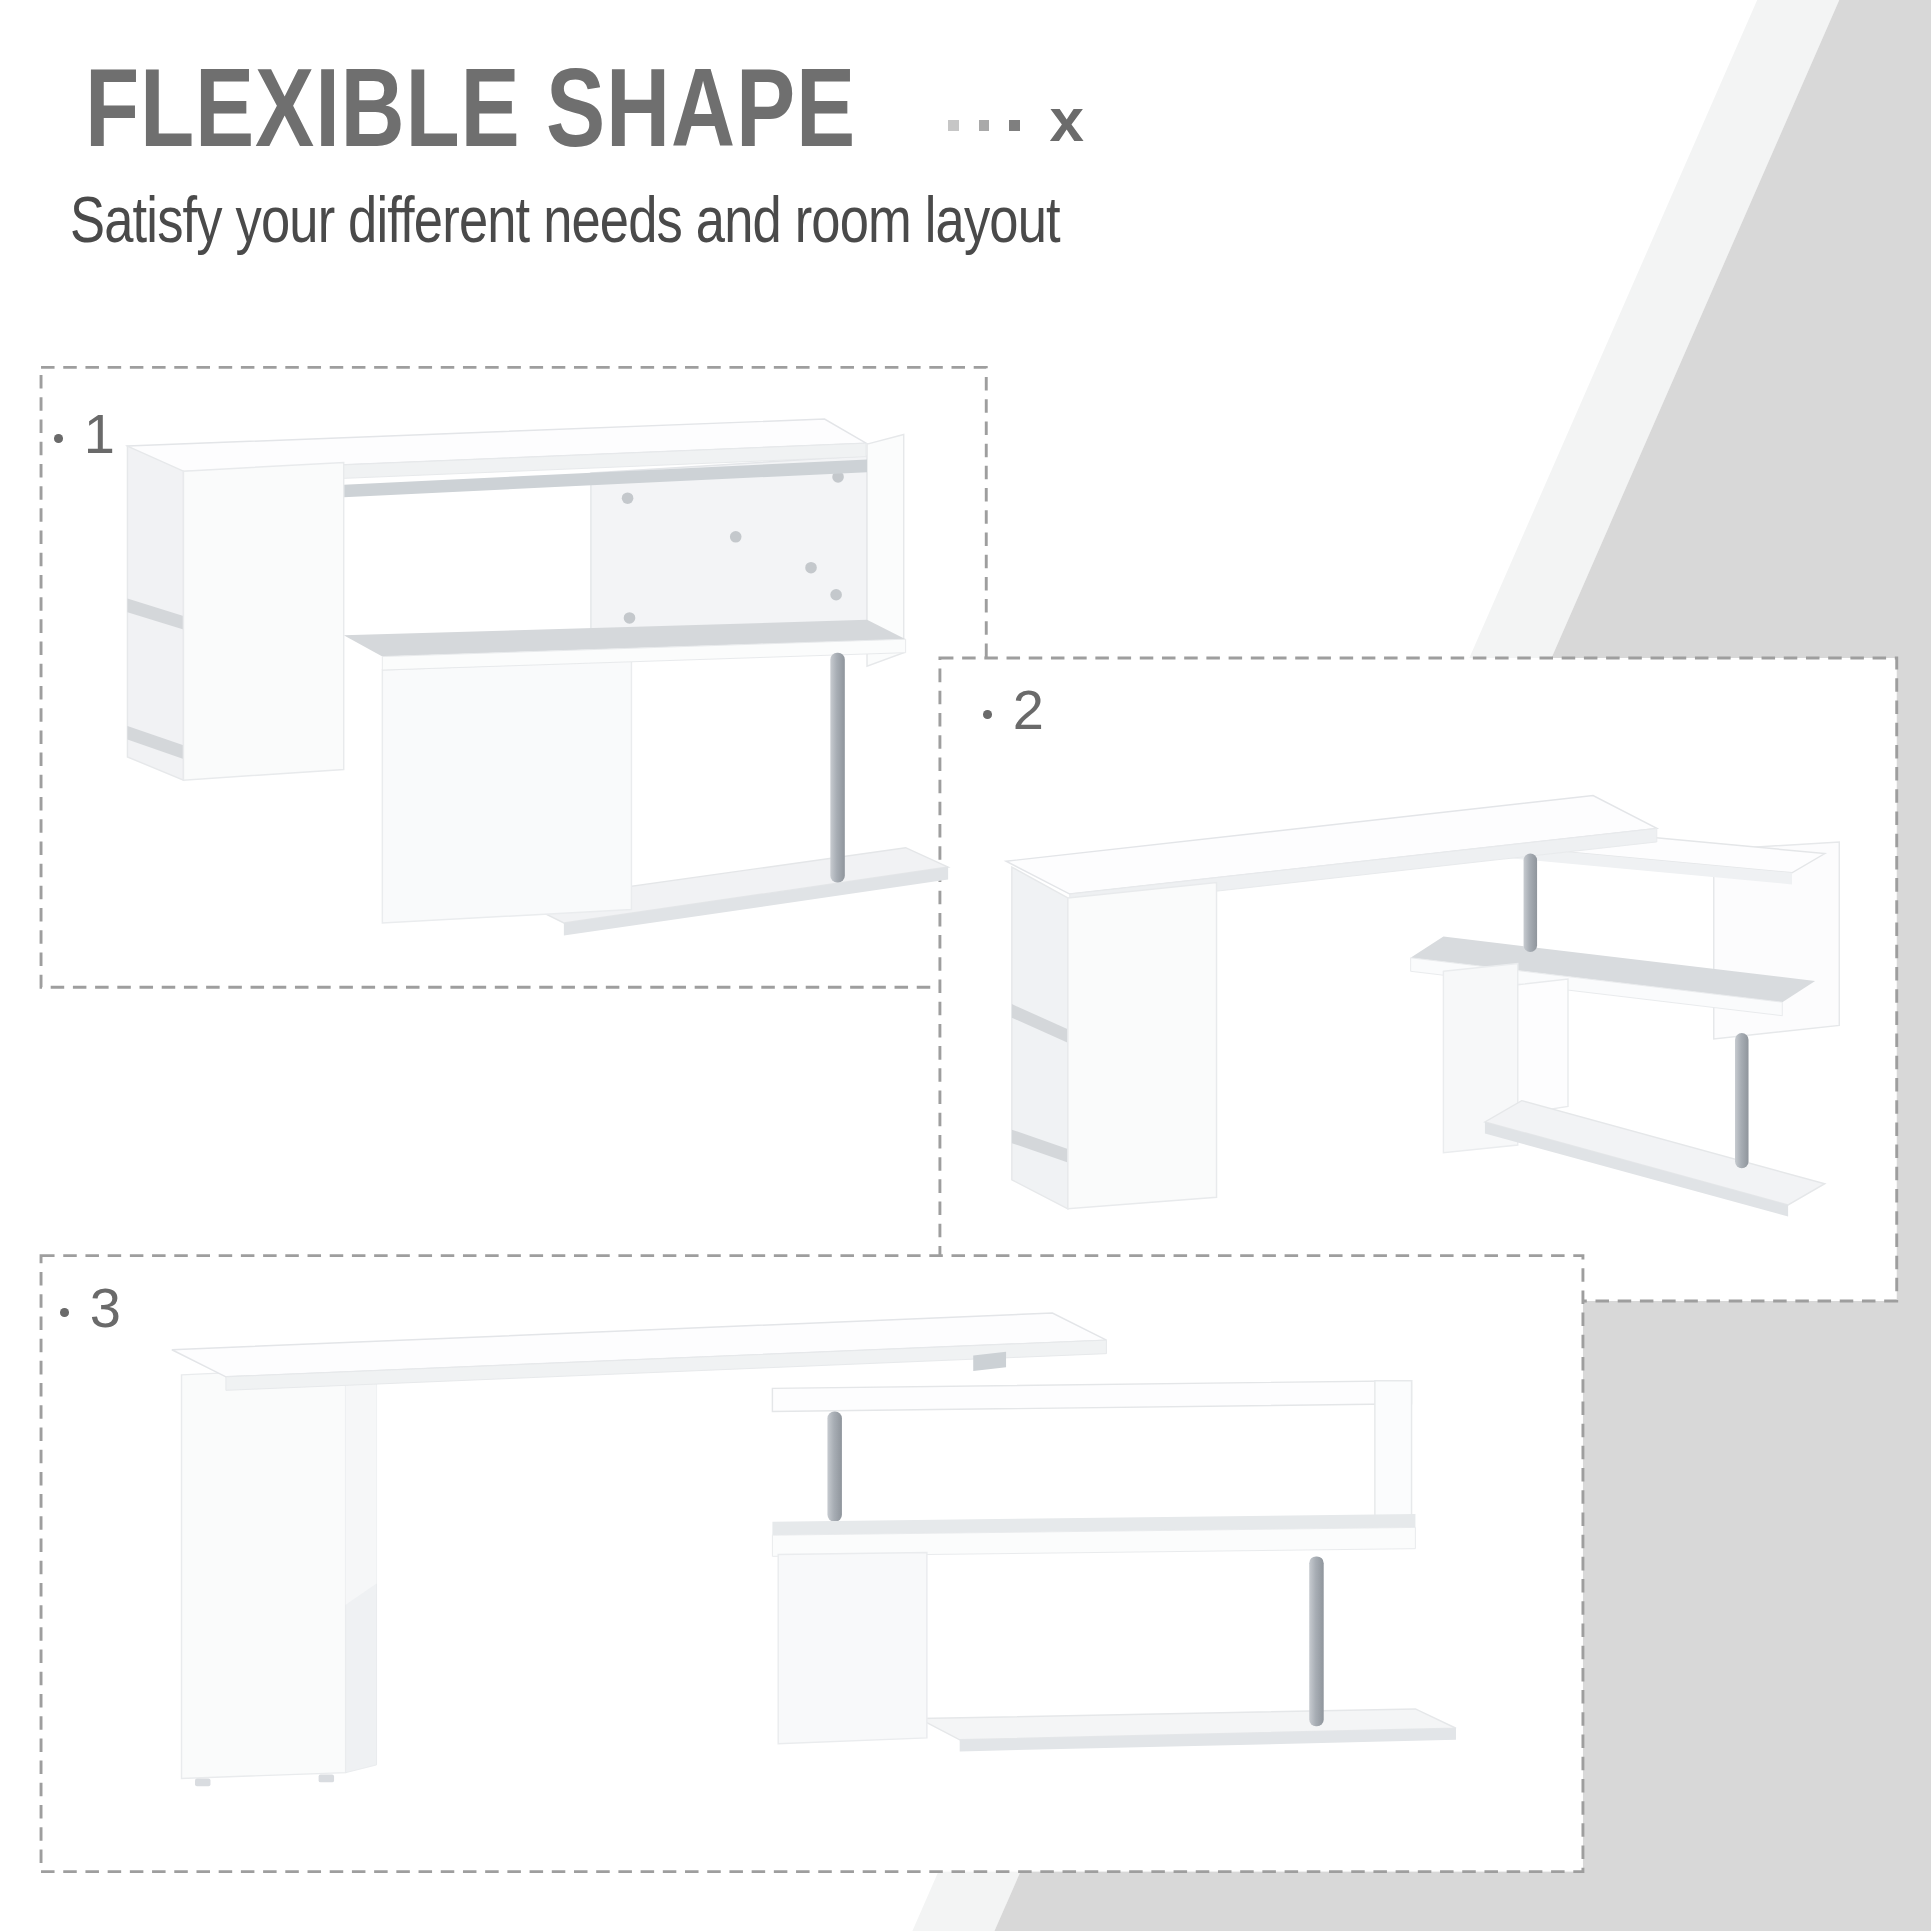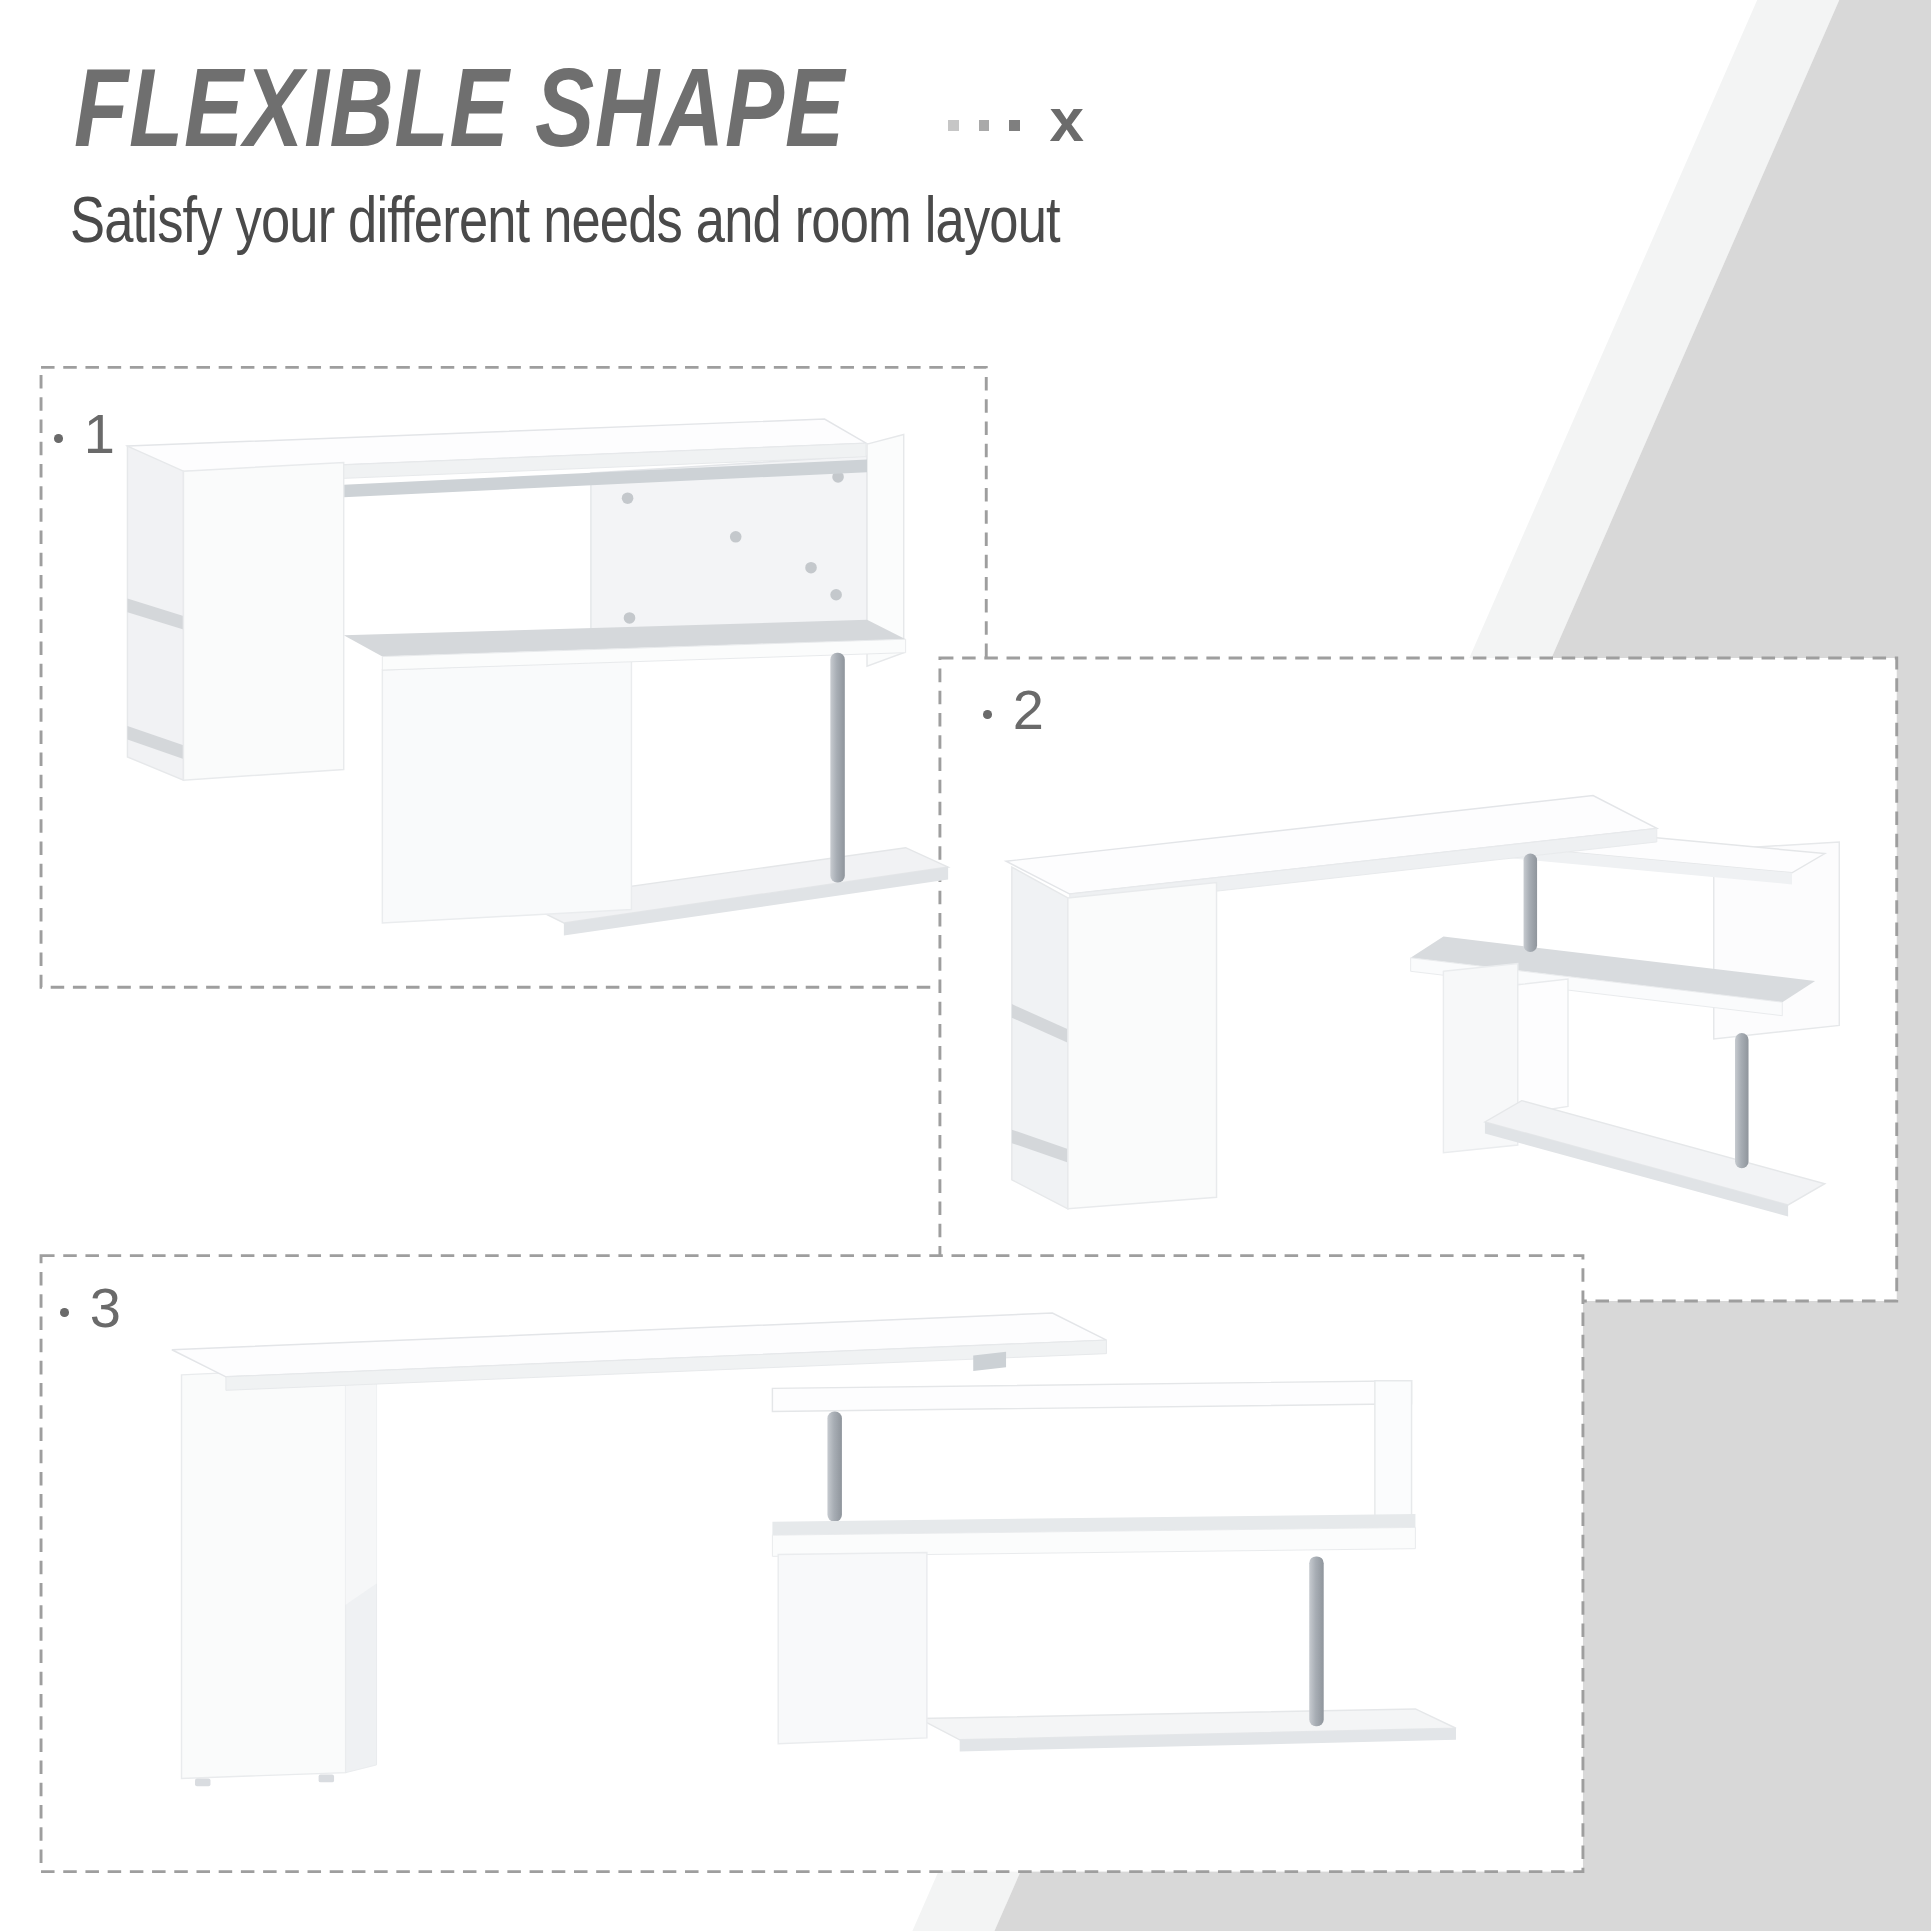--- a/index.html
+++ b/index.html
@@ -7,21 +7,21 @@
     position:relative;
     width:1931px;height:1931px;
     overflow:hidden;
     background:var(--page_background,#ffffff);
     font-family:"Liberation Sans", sans-serif;
   }
   .scene{position:absolute;left:0;top:0;width:1931px;height:1931px;}
   .bg-stripe{fill:var(--stripe_light_gray,#f3f4f4);}
   .bg-wedge{fill:var(--wedge_gray,#d8d8d8);}
   .panel-frame{fill:var(--panel_fill,#ffffff);stroke:var(--dash_gray,#9e9e9e);stroke-width:3;stroke-dasharray:14 9;}
-  .header{position:absolute;left:74px;top:50px;white-space:nowrap;font-style:italic;}
+  .header{position:absolute;left:85px;top:50px;white-space:nowrap;}
   .title{
     margin:0;font-size:111px;font-weight:bold;line-height:1.05;
     color:var(--title_gray,#6f6f6f);letter-spacing:1px;
     transform:scaleX(.8);transform-origin:left top;
   }
   .subtitle{
     position:absolute;left:70px;top:185px;margin:0;white-space:nowrap;
     font-size:64px;font-weight:300;line-height:1.1;
     color:var(--subtitle_gray,#4a4a4a);letter-spacing:-1px;
     transform:scaleX(.82);transform-origin:left top;

